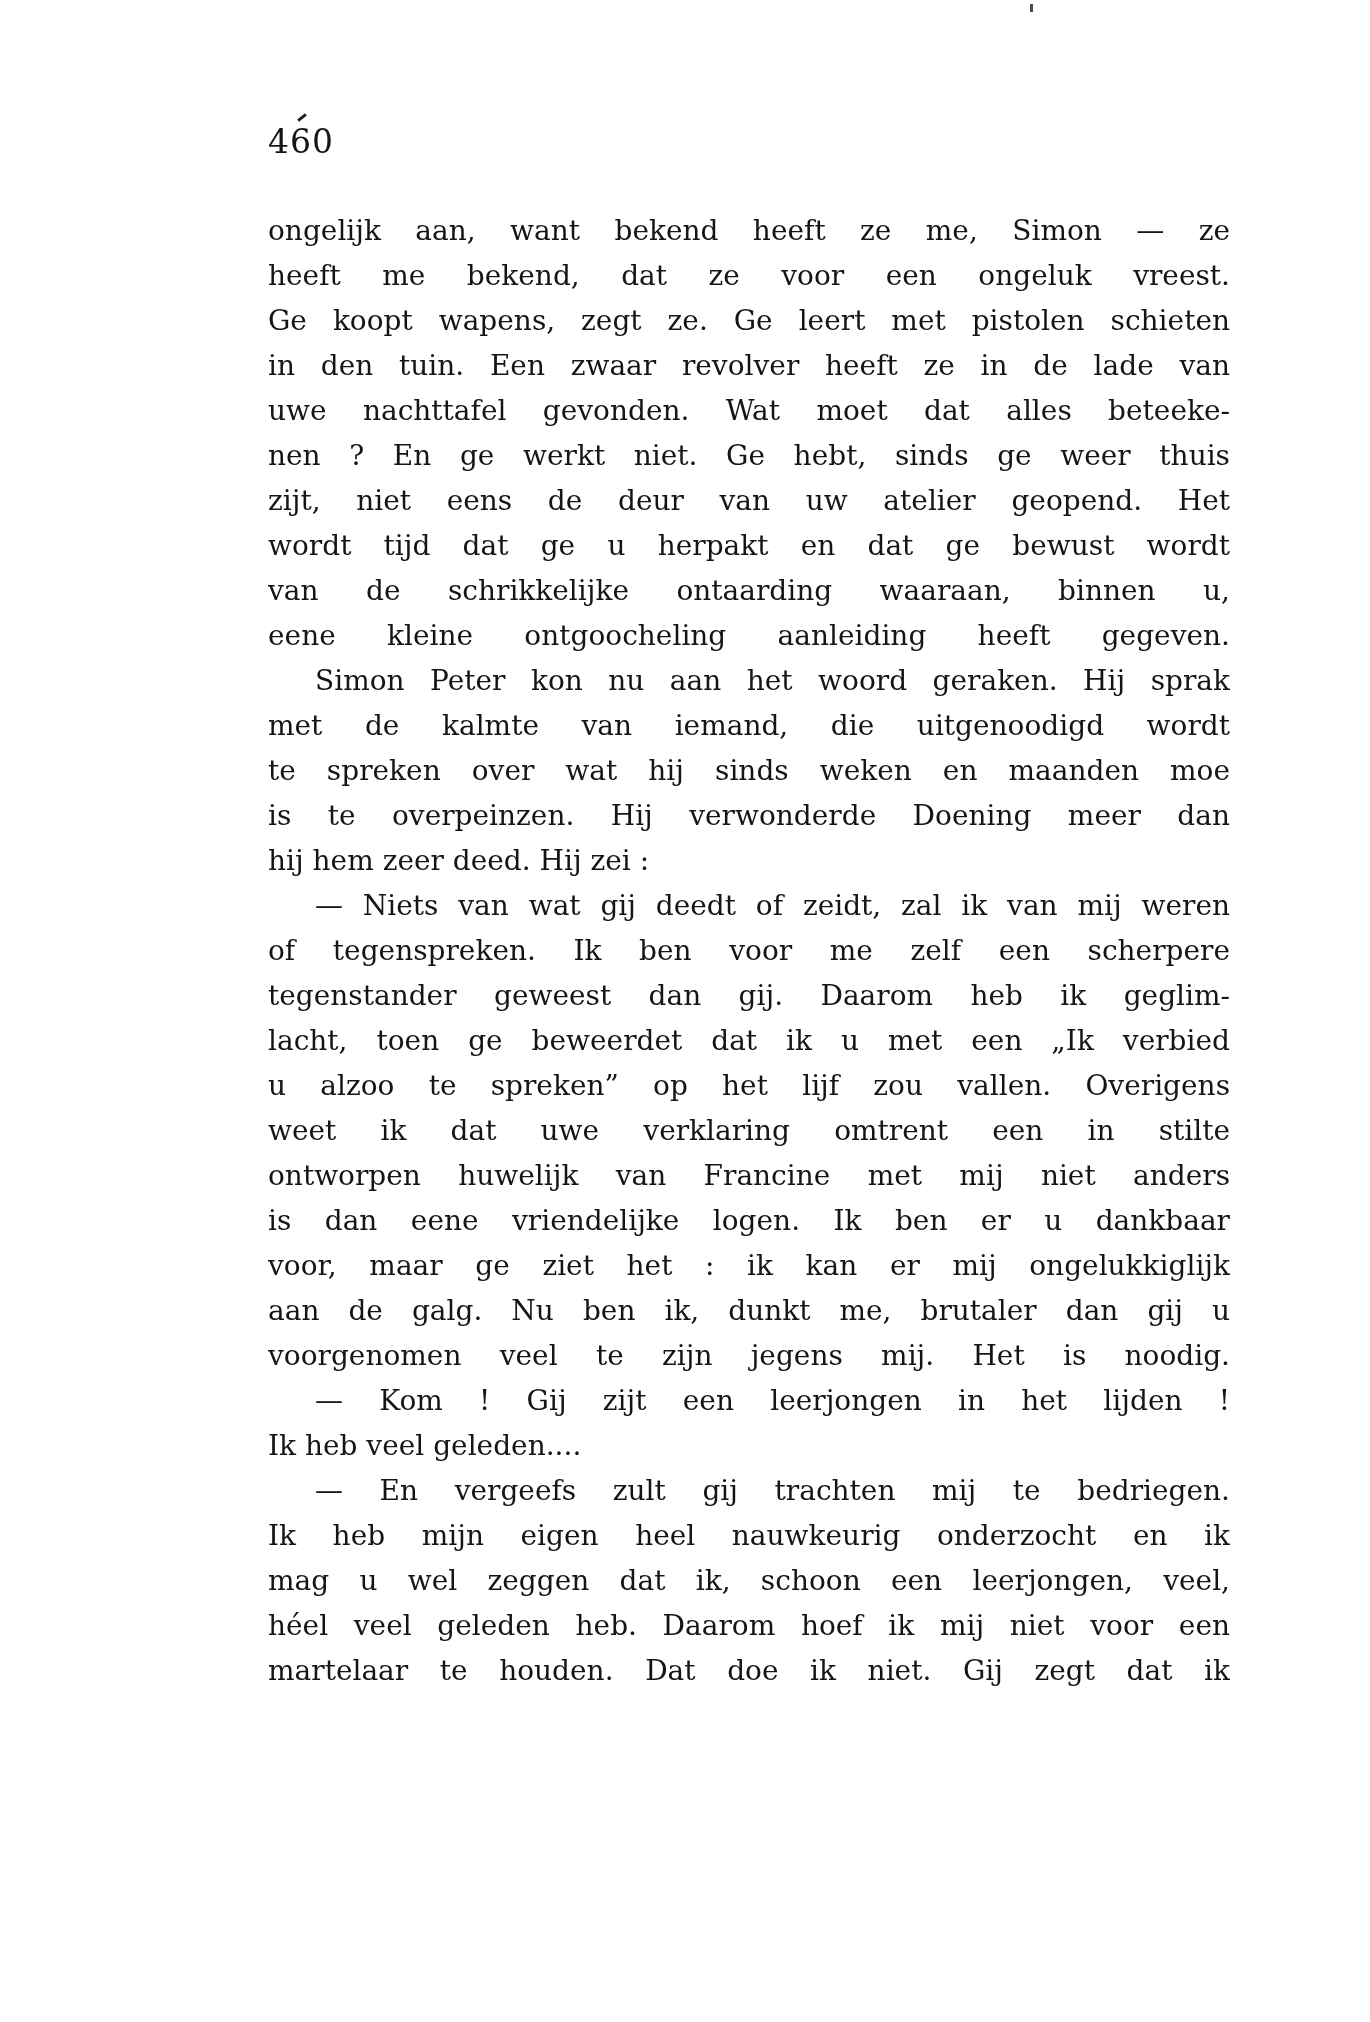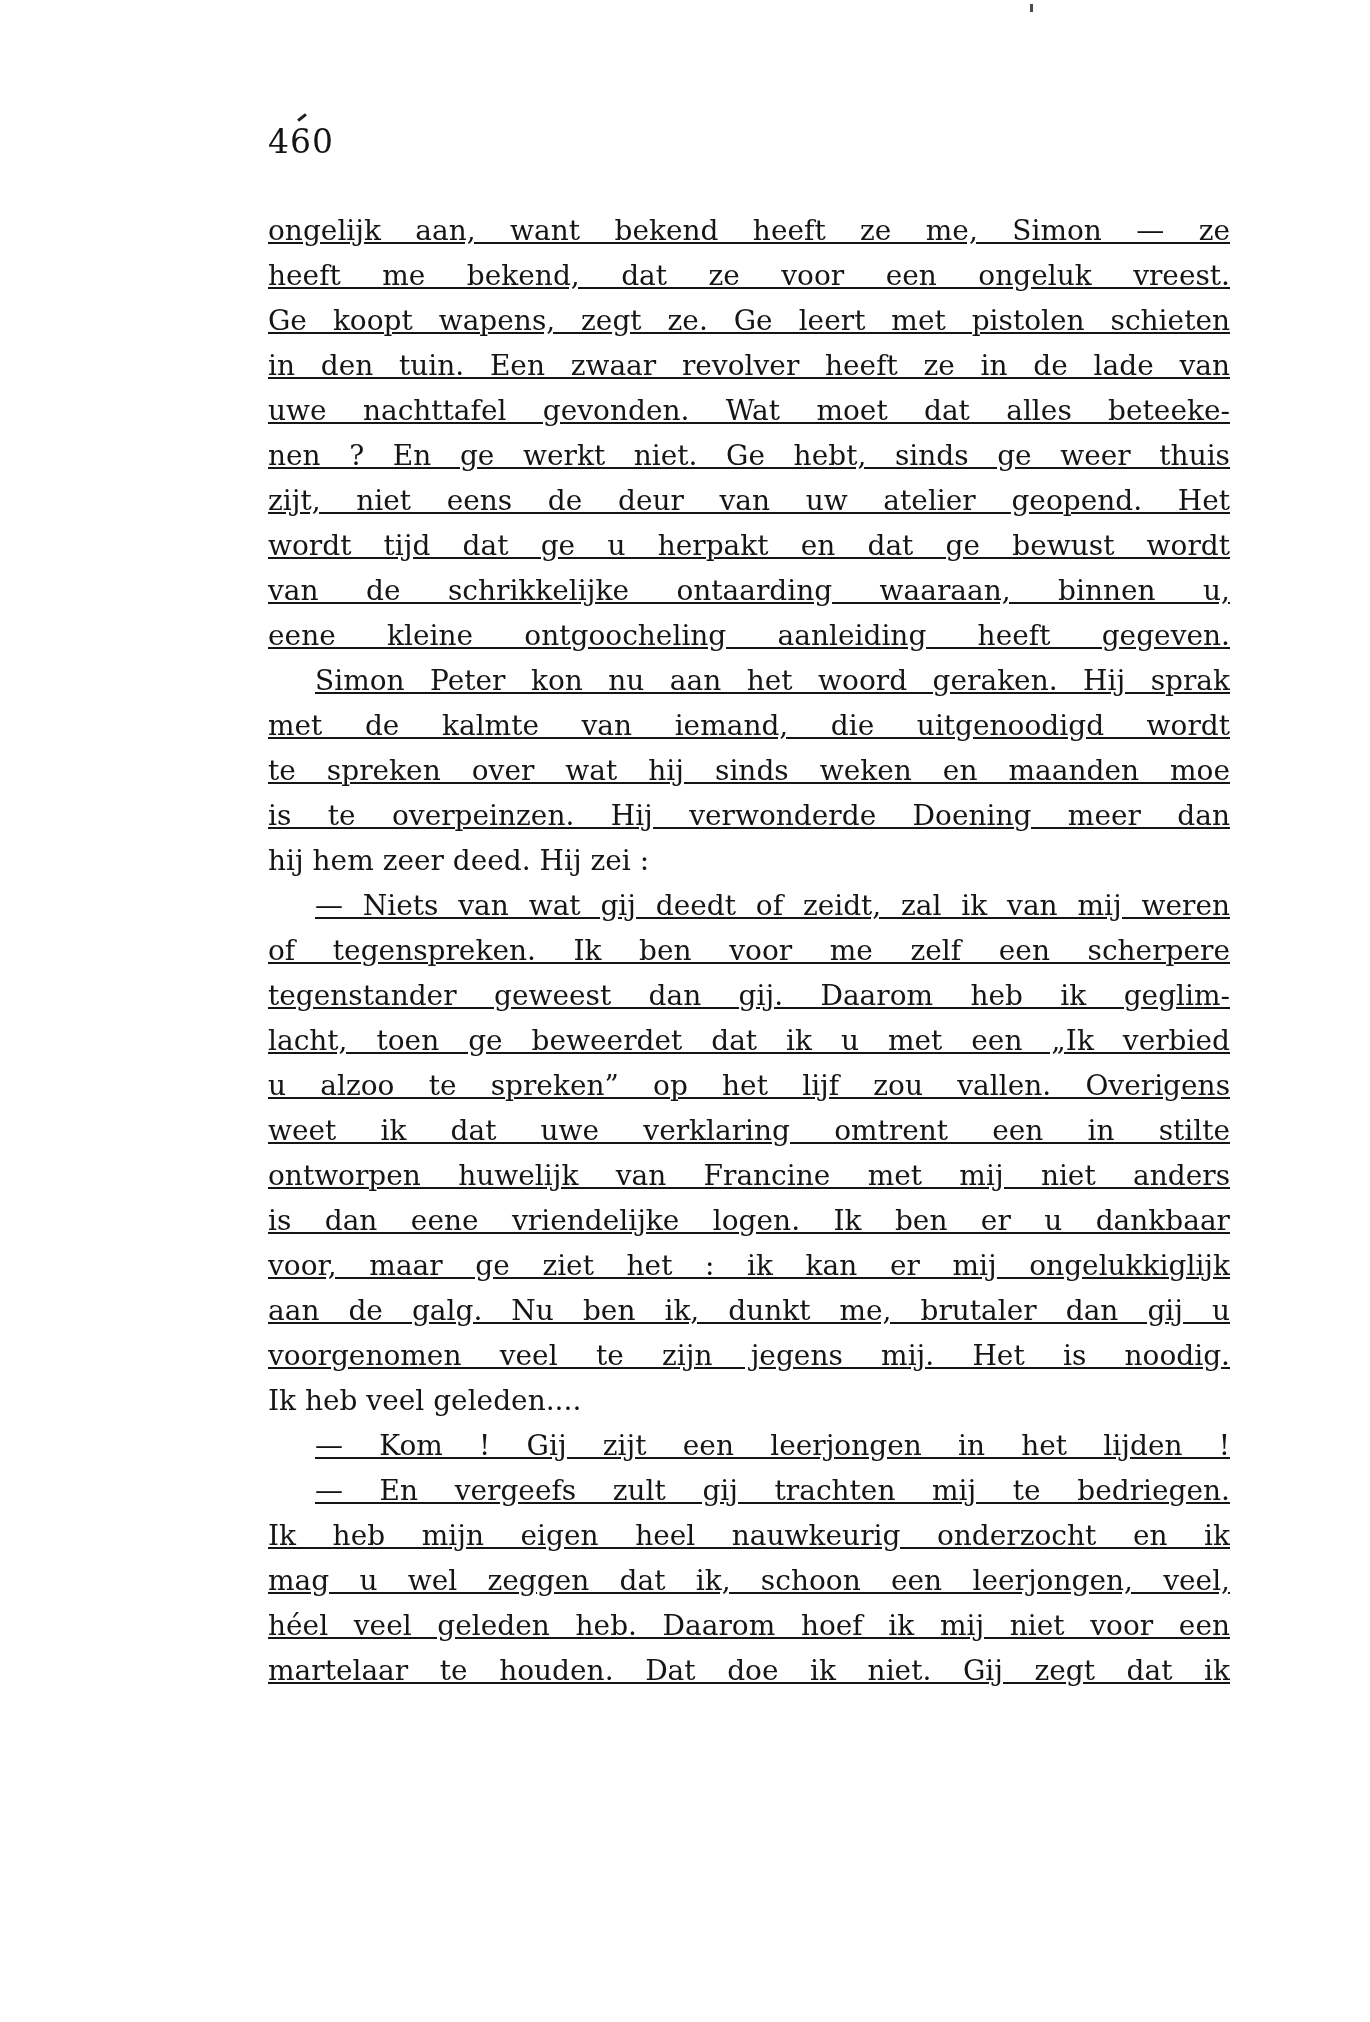--- a/index.html
+++ b/index.html
@@ -34,21 +34,20 @@
   }
   .line {
     height: 45px;
     overflow: hidden;
     white-space: normal;
     text-align: left;
   }
   .line.just {
     text-align: justify;
     text-align-last: justify;
-    text-decoration: underline;
   }
   .line.ind {
     text-indent: 47px;
   }
   .speck-top {
     position: absolute;
     left: 1030px;
     top: 4px;
     width: 3px;
     height: 8px;
@@ -91,21 +90,21 @@
       <div class="line just">of tegenspreken. Ik ben voor me zelf een scherpere</div>
       <div class="line just">tegenstander geweest dan gij. Daarom heb ik geglim-</div>
       <div class="line just">lacht, toen ge beweerdet dat ik u met een „Ik verbied</div>
       <div class="line just">u alzoo te spreken” op het lijf zou vallen. Overigens</div>
       <div class="line just">weet ik dat uwe verklaring omtrent een in stilte</div>
       <div class="line just">ontworpen huwelijk van Francine met mij niet anders</div>
       <div class="line just">is dan eene vriendelijke logen. Ik ben er u dankbaar</div>
       <div class="line just">voor, maar ge ziet het : ik kan er mij ongelukkiglijk</div>
       <div class="line just">aan de galg. Nu ben ik, dunkt me, brutaler dan gij u</div>
       <div class="line just">voorgenomen veel te zijn jegens mij. Het is noodig.</div>
+      <div class="line just ind">— Kom ! Gij zijt een leerjongen in het lijden !</div>
       <div class="line">Ik heb veel geleden....</div>
-      <div class="line just ind">— Kom ! Gij zijt een leerjongen in het lijden !</div>
       <div class="line just ind">— En vergeefs zult gij trachten mij te bedriegen.</div>
       <div class="line just">Ik heb mijn eigen heel nauwkeurig onderzocht en ik</div>
       <div class="line just">mag u wel zeggen dat ik, schoon een leerjongen, veel,</div>
       <div class="line just">héel veel geleden heb. Daarom hoef ik mij niet voor een</div>
       <div class="line just">martelaar te houden. Dat doe ik niet. Gij zegt dat ik</div>
     </div>
 </div>
 
 </body></html>

